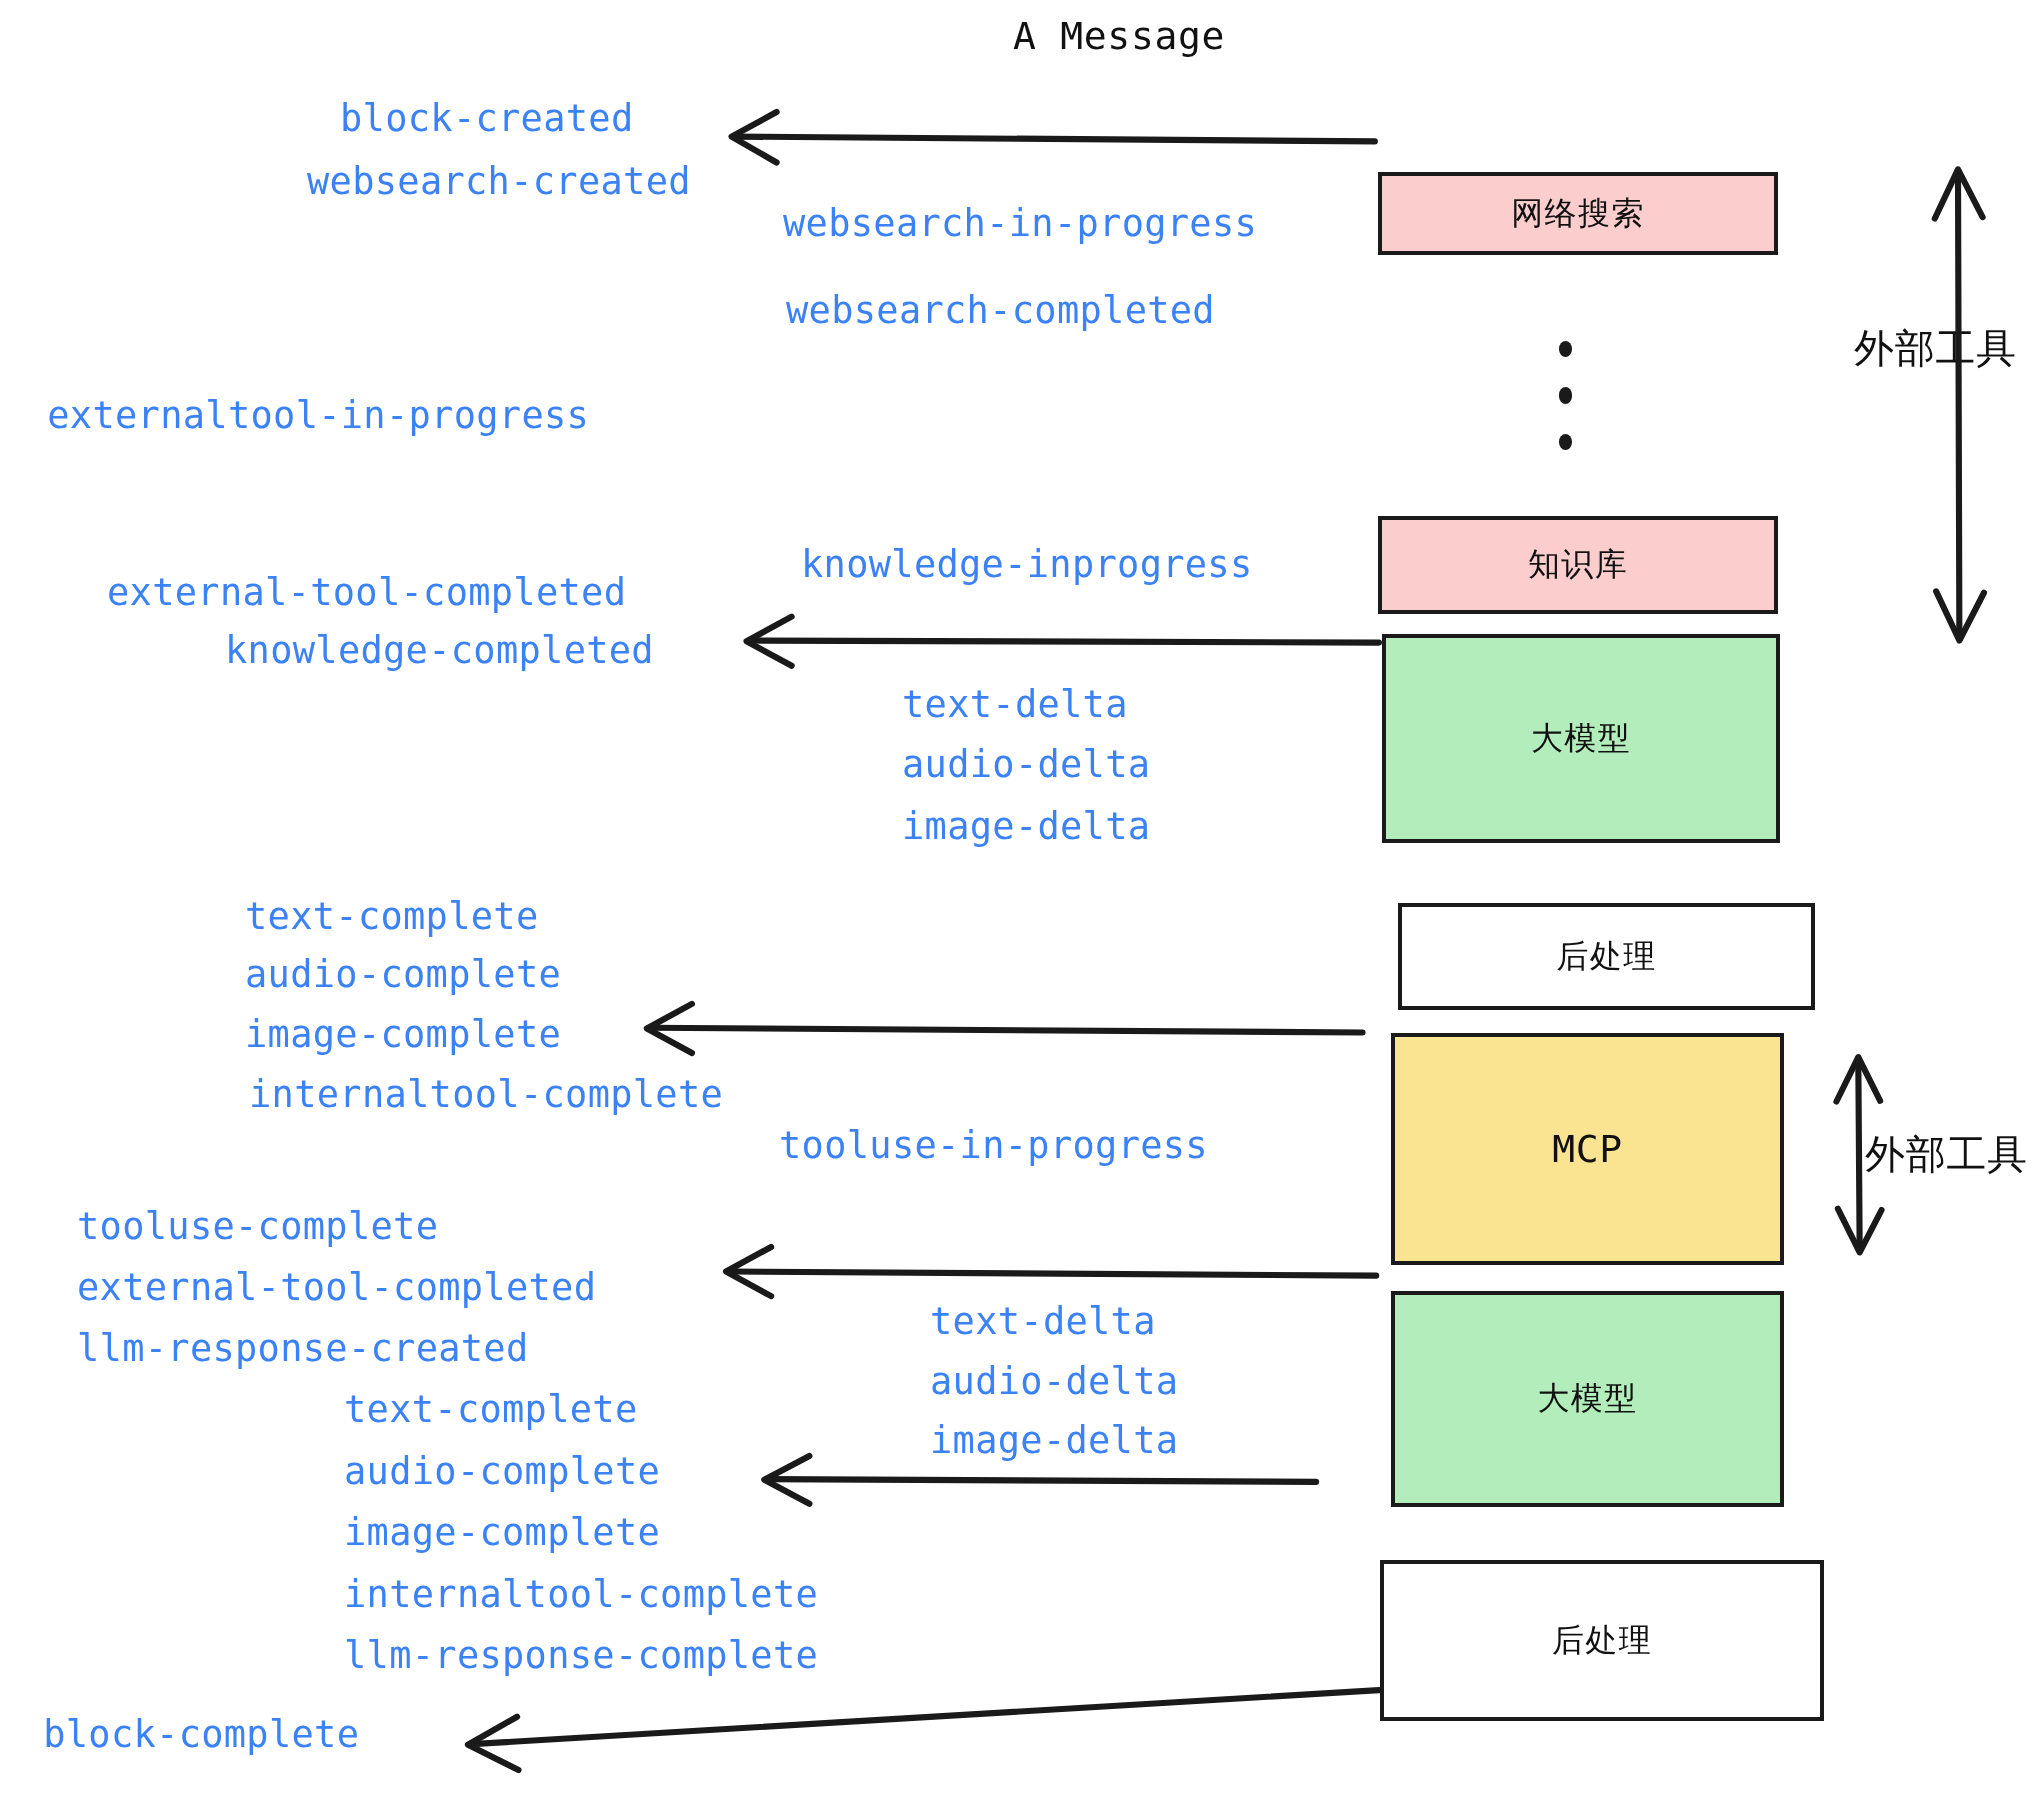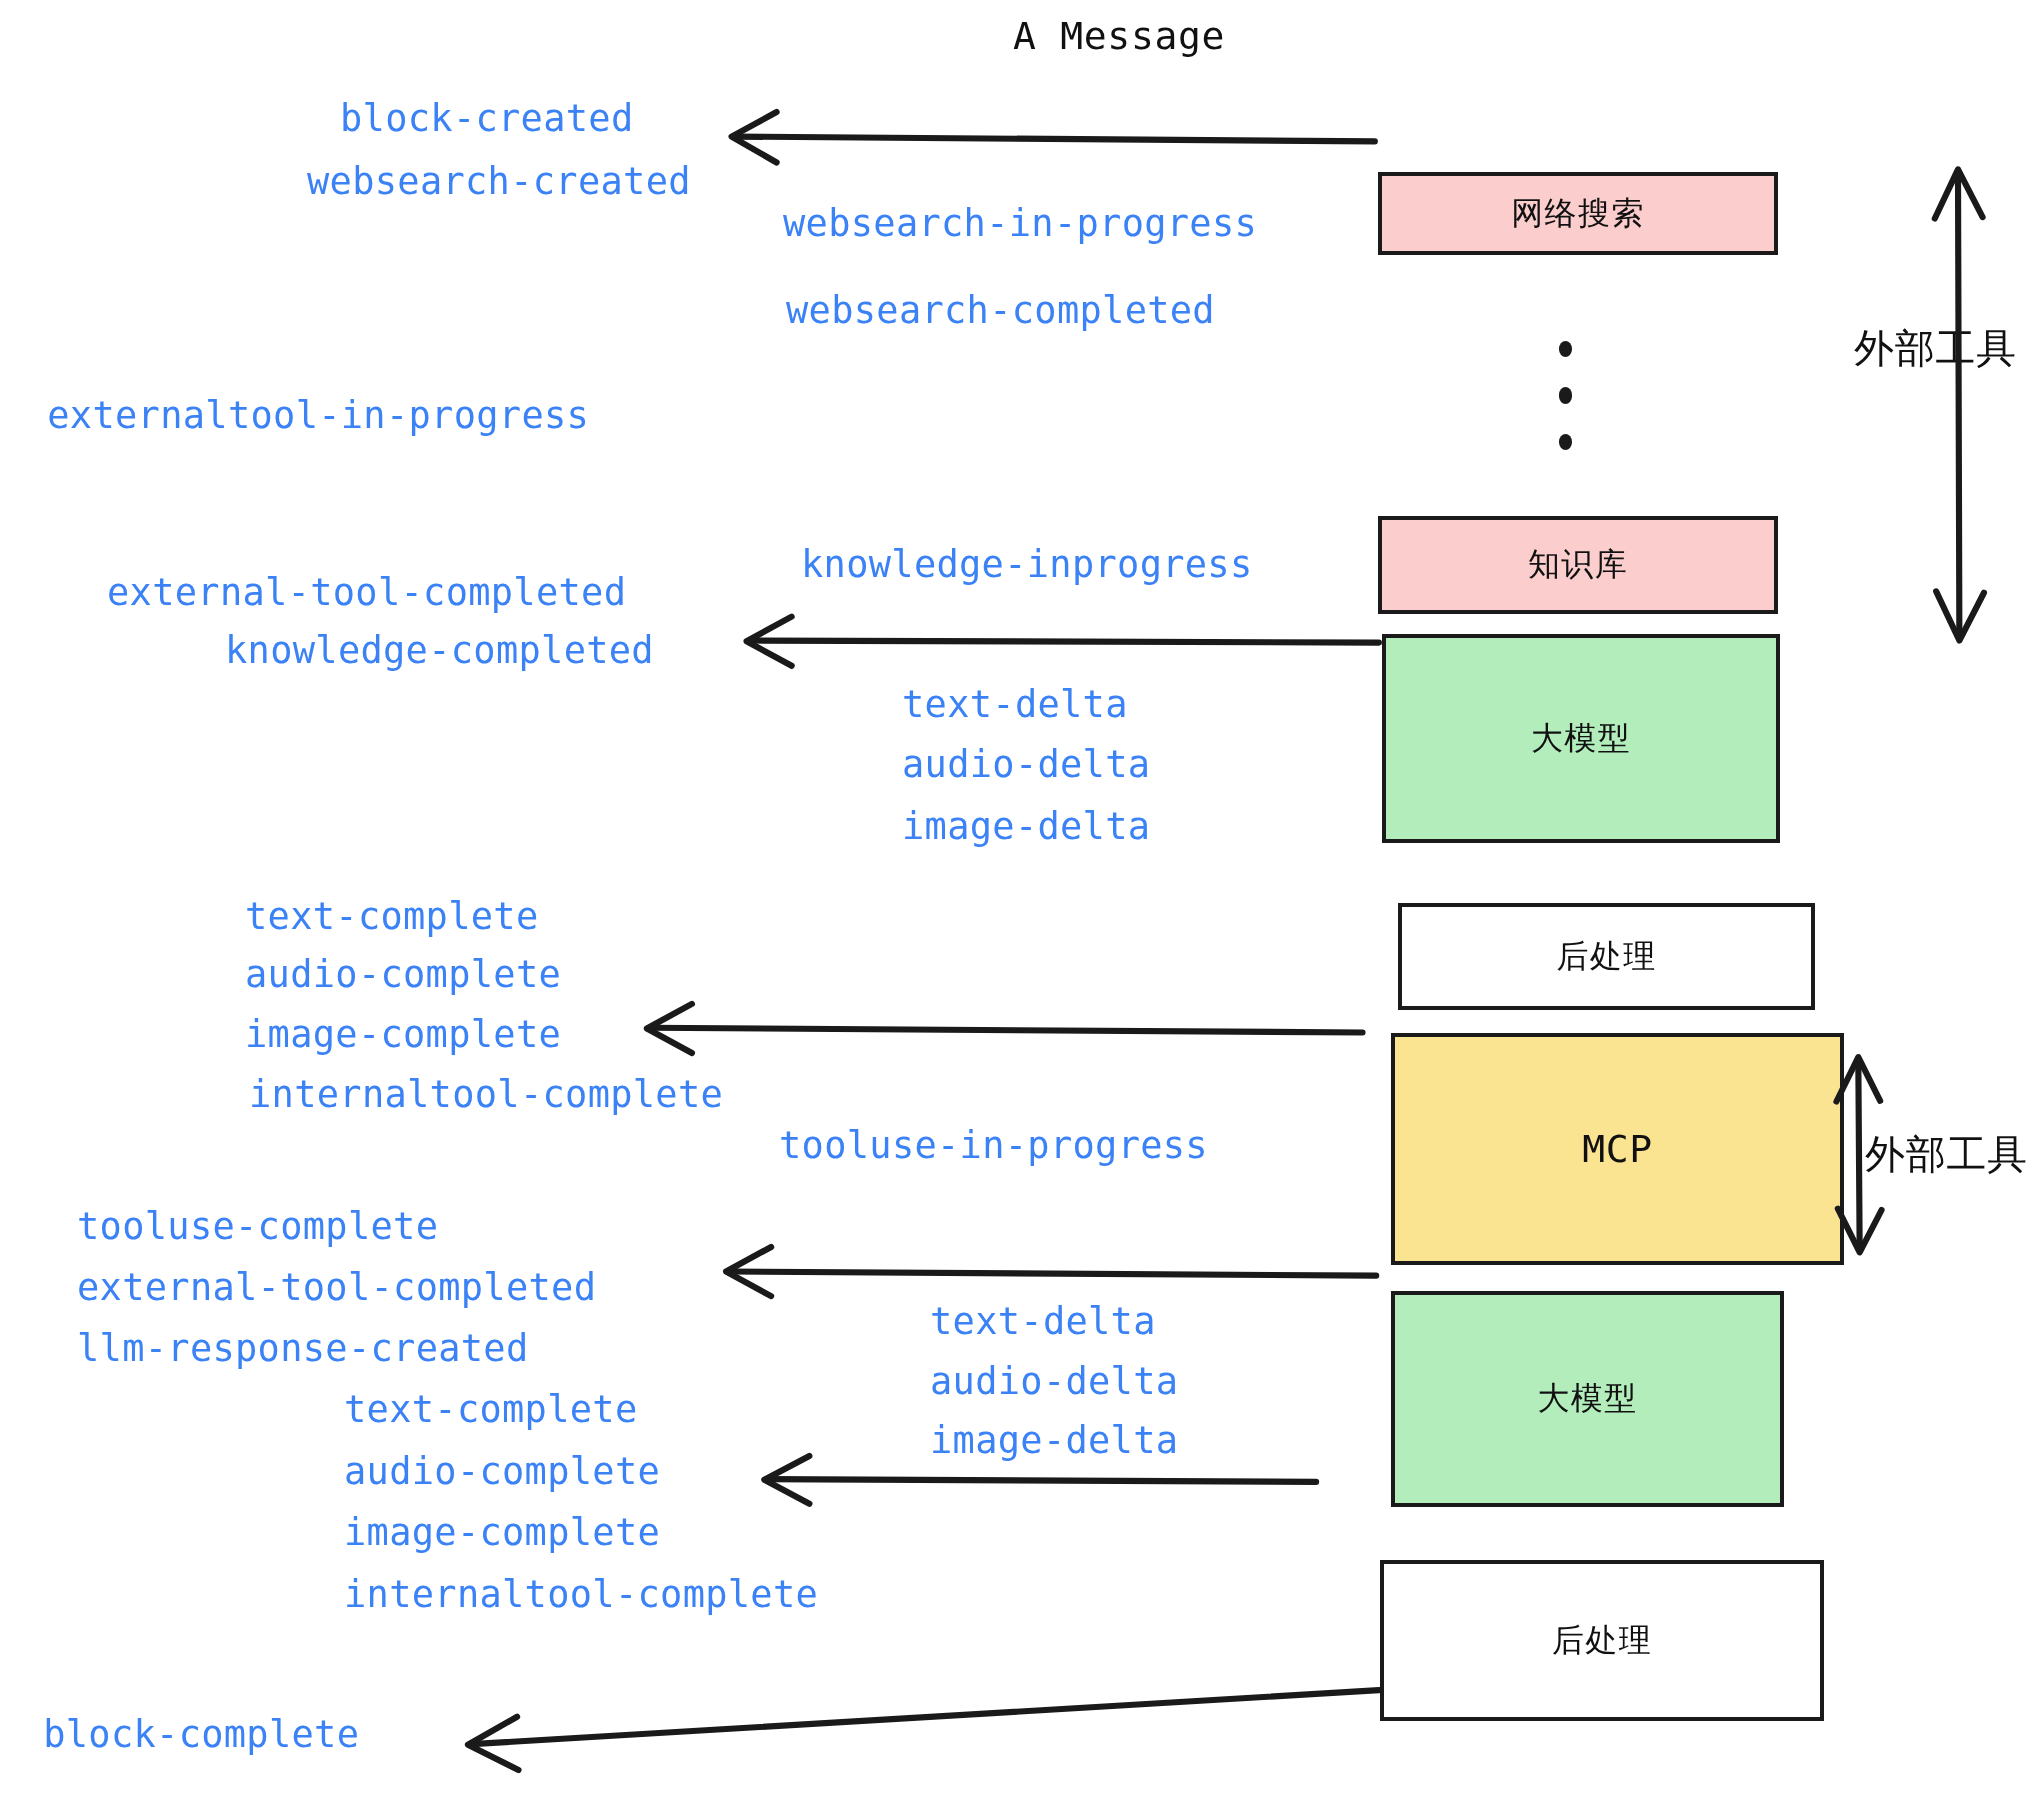--- a/index.html
+++ b/index.html
@@ -119,21 +119,21 @@
   </div>
 
   <div class="node" style="left:1347px; top:634px; width:398px; height:209px; background:#b2edbb;">
     <span>大模型</span>
   </div>
 
   <div class="node" style="left:1363px; top:903px; width:417px; height:107px; background:#ffffff;">
     <span>后处理</span>
   </div>
 
-  <div class="node" style="left:1356px; top:1033px; width:453px; height:232px; background:#fbe491;">
+  <div class="node" style="left:1356px; top:1033px; width:393px; height:232px; background:#fbe491;">
     <span class="latin">MCP</span>
   </div>
 
   <div class="node" style="left:1356px; top:1291px; width:393px; height:216px; background:#b2edbb;">
     <span>大模型</span>
   </div>
 
   <div class="node" style="left:1345px; top:1560px; width:444px; height:161px; background:#ffffff; border-width:4.1px;">
     <span>后处理</span>
   </div>
@@ -183,20 +183,21 @@
   <div class="evt" style="left:895px; top:1422px;">image-delta</div>
 
   <div class="evt" style="left:309px; top:1391px;">text-complete</div>
 
   <div class="evt" style="left:309px; top:1453px;">audio-complete</div>
 
   <div class="evt" style="left:309px; top:1514px;">image-complete</div>
 
   <div class="evt" style="left:309px; top:1576px;">internaltool-complete</div>
 
+  <div class="evt" style="left:309px; top:1637px;">llm-response-complete</div>
 
   <div class="evt" style="left:8.2px; top:1716px;">block-complete</div>
 
   <div class="sidelabel" style="left:1819px; top:321px;">外部工具</div>
 
   <div class="sidelabel" style="left:1830px; top:1127px;">外部工具</div>
 
   <svg class="overlay" viewBox="0 0 2980 2630">
     <g stroke="#1a1a1a" stroke-width="9" fill="none" stroke-linecap="round" stroke-linejoin="round">
 

